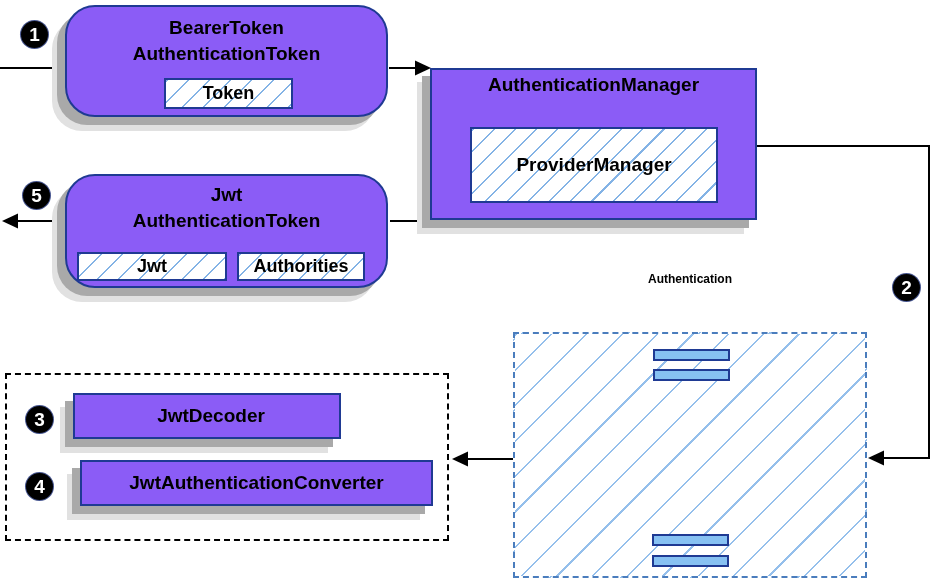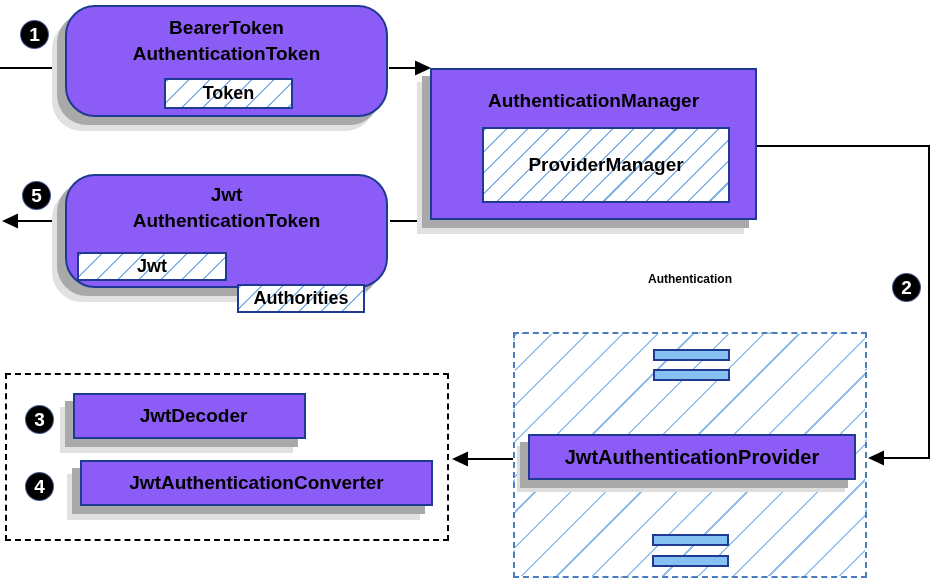--- a/index.html
+++ b/index.html
@@ -116,58 +116,55 @@
     <div class="node-title" style="padding-top:8px;">
       <div>BearerToken</div>
       <div>AuthenticationToken</div>
     </div>
     <div class="inner-box" style="left:85px;top:71px;width:129px;height:31px;margin-left:12px;">
       <span>Token</span>
     </div>
   </div>
 
   <div class="node shadow" style="left:430px;top:68px;width:327px;height:152px;">
-    <div class="node-title" style="padding-top:18px;">AuthenticationManager</div>
-    <div class="inner-box" style="left:38px;top:57px;width:248px;height:76px;font-size:19px;margin-left:12px;">
+    <div class="node-title" style="padding-top:2px;">AuthenticationManager</div>
+    <div class="inner-box" style="left:38px;top:57px;width:248px;height:76px;font-size:19px;">
       <span>ProviderManager</span>
     </div>
   </div>
 
   <div class="node rounded shadow" style="left:65px;top:174px;width:323px;height:114px;">
     <div class="node-title" style="padding-top:6px;">
       <div>Jwt</div>
       <div>AuthenticationToken</div>
     </div>
     <div class="inner-box" style="left:10px;top:76px;width:150px;height:29px;">
       <span>Jwt</span>
     </div>
-    <div class="inner-box" style="left:170px;top:76px;width:128px;height:29px;margin-top:32px;">
+    <div class="inner-box" style="left:170px;top:76px;width:128px;height:29px;">
       <span>Authorities</span>
     </div>
   </div>
 
   <div class="heading" style="left:555px;top:266px;width:270px;">
     <div>Authentication</div>
   </div>
 
   <div class="dashed-blue" style="left:513px;top:332px;width:354px;height:246px;"></div>
 
   <div class="bar" style="left:653px;top:349px;"></div>
   <div class="bar" style="left:653px;top:369px;"></div>
 
-  <div class="node flex-center" style="left:528px;top:434px;width:328px;height:46px;font-size:20px;box-shadow:-8px 8px 0 0 #a9a9a9, -11px 12px 0 0 #dddddd;">
-    <span>JwtAuthenticationProvider</span>
-  </div>
 
   <div class="bar" style="left:652px;top:534px;"></div>
   <div class="bar" style="left:652px;top:555px;"></div>
 
   <div class="dashed-black" style="left:5px;top:373px;width:444px;height:168px;"></div>
 
-  <div class="node shadow flex-center" style="left:73px;top:393px;width:233px;height:46px;font-size:19px;padding-left:8px;">
+  <div class="node shadow flex-center" style="left:73px;top:393px;width:268px;height:46px;font-size:19px;padding-left:8px;">
     <span>JwtDecoder</span>
   </div>
 
   <div class="node shadow flex-center" style="left:80px;top:460px;width:353px;height:46px;font-size:19px;">
     <span>JwtAuthenticationConverter</span>
   </div>
 
 </div>
 
 </body></html>

